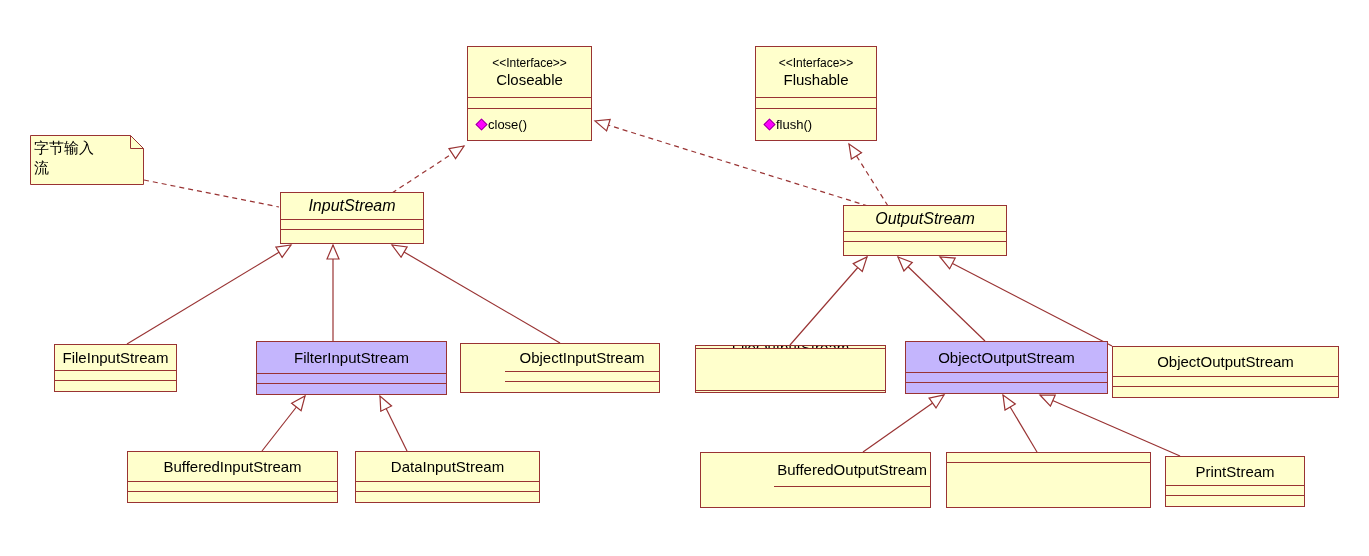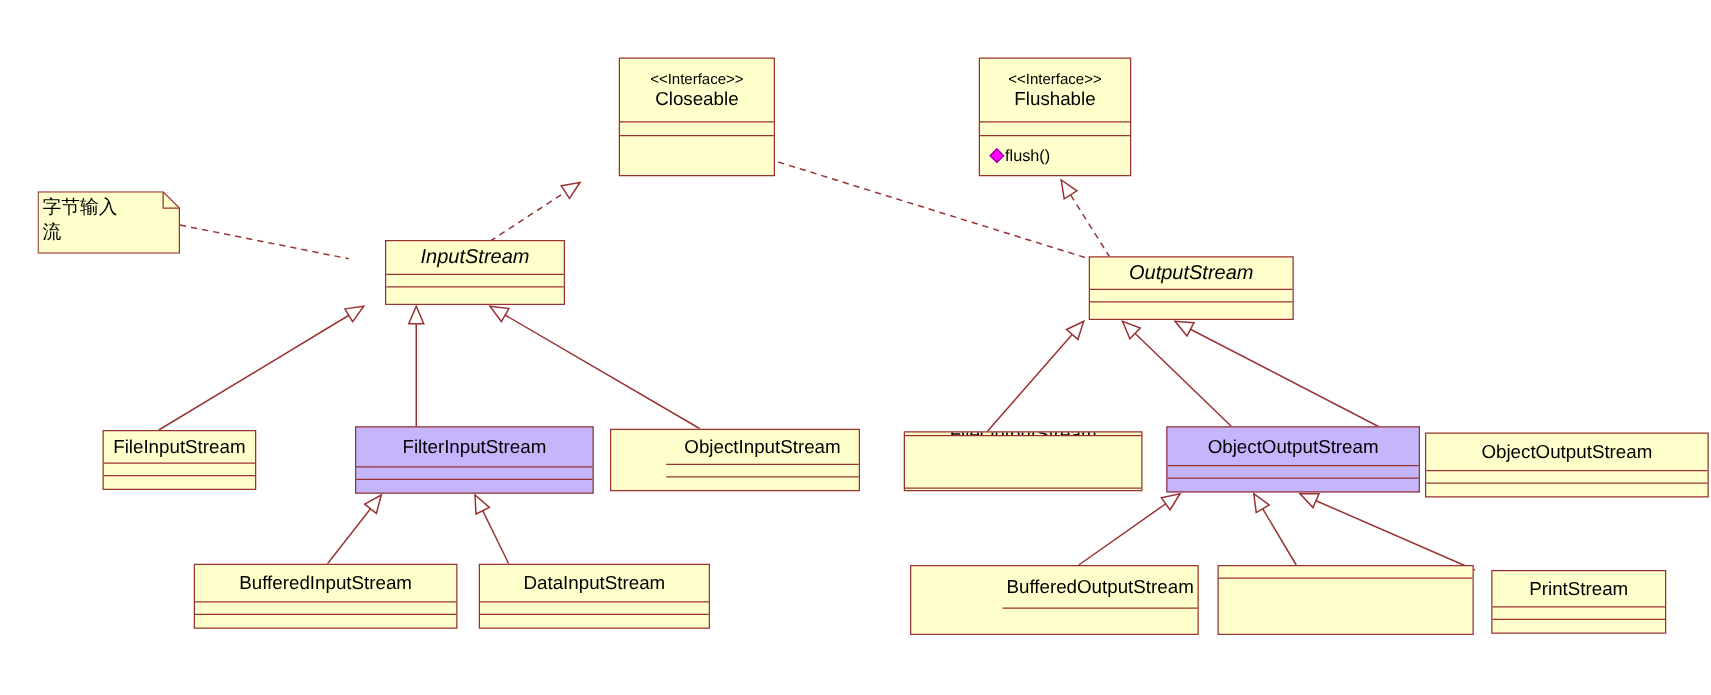--- a/index.html
+++ b/index.html
@@ -6,21 +6,21 @@
   #canvas {
     position:relative; width:1369px; height:556px; background:#ffffff;
     font-family:"Liberation Sans","DejaVu Sans",sans-serif; color:#000;
     overflow:hidden;
   }
   #edges { position:absolute; left:0; top:0; width:1369px; height:556px; z-index:0; }
 
   .cls {
     position:absolute; z-index:1; box-sizing:border-box;
     background:#FFFFCC; border:1px solid #993333;
-    display:flex; flex-direction:column;margin-left:28px;
+    display:flex; flex-direction:column;
   }
   .cls-name {
     flex:1 1 auto; display:flex; align-items:center; justify-content:center;
     font-size:15px; padding:1px 3px; border-bottom:1px solid #993333;
     white-space:nowrap; overflow:hidden;
   }
   .abstract .cls-name { font-style:italic; font-size:16px; }
   .cmp-attr { flex:0 0 auto; height:9px; border-bottom:1px solid #993333; }
   .cmp-ops  { flex:0 0 auto; min-height:10px; }
   .abstract .cmp-ops { min-height:13px; }
@@ -77,34 +77,38 @@
     <line x1="407" y1="451" x2="380" y2="396" stroke="#993333" stroke-width="1.2" marker-end="url(#tri)"></line>
 
     <line x1="790" y1="345" x2="867" y2="257" stroke="#993333" stroke-width="1.2" marker-end="url(#tri)"></line>
     <line x1="985" y1="341" x2="898" y2="257" stroke="#993333" stroke-width="1.2" marker-end="url(#tri)"></line>
     <line x1="1112" y1="346" x2="940" y2="257" stroke="#993333" stroke-width="1.2" marker-end="url(#tri)"></line>
     <line x1="863" y1="452" x2="944" y2="395" stroke="#993333" stroke-width="1.2" marker-end="url(#tri)"></line>
     <line x1="1037" y1="452" x2="1003" y2="395" stroke="#993333" stroke-width="1.2" marker-end="url(#tri)"></line>
     <line x1="1180" y1="456" x2="1040" y2="395" stroke="#993333" stroke-width="1.2" marker-end="url(#tri)"></line>
   </svg>
 
-  <div class="note" style="left:30px; top:153px; width:114px; height:50px;">
+  <div class="note" style="left:30px; top:135px; width:114px; height:50px;">
     <svg width="114" height="50" viewBox="0 0 114 50">
       <polygon points="0.5,0.5 100.5,0.5 113.5,13.5 113.5,49.5 0.5,49.5" fill="#FFFFCC" stroke="#993333" stroke-width="1"></polygon>
       <polyline points="100.5,0.5 100.5,13.5 113.5,13.5" fill="none" stroke="#993333" stroke-width="1"></polyline>
     </svg>
     <div class="note-text">字节输入流</div>
   </div>
 
   <div class="cls iface" style="left:467px; top:46px; width:125px; height:95px;">
     <div class="iface-header">
       <div class="stereotype">&lt;&lt;Interface&gt;&gt;</div>
       <div class="iface-name">Closeable</div>
     </div>
     <div class="cmp-attr"></div>
+    <div class="cmp-ops">
+      <span class="diamond"></span>
+      <span>close()</span>
+    </div>
   </div>
 
   <div class="cls iface" style="left:755px; top:46px; width:122px; height:95px;">
     <div class="iface-header">
       <div class="stereotype">&lt;&lt;Interface&gt;&gt;</div>
       <div class="iface-name">Flushable</div>
     </div>
     <div class="cmp-attr"></div>
     <div class="cmp-ops">
       <span class="diamond"></span>

